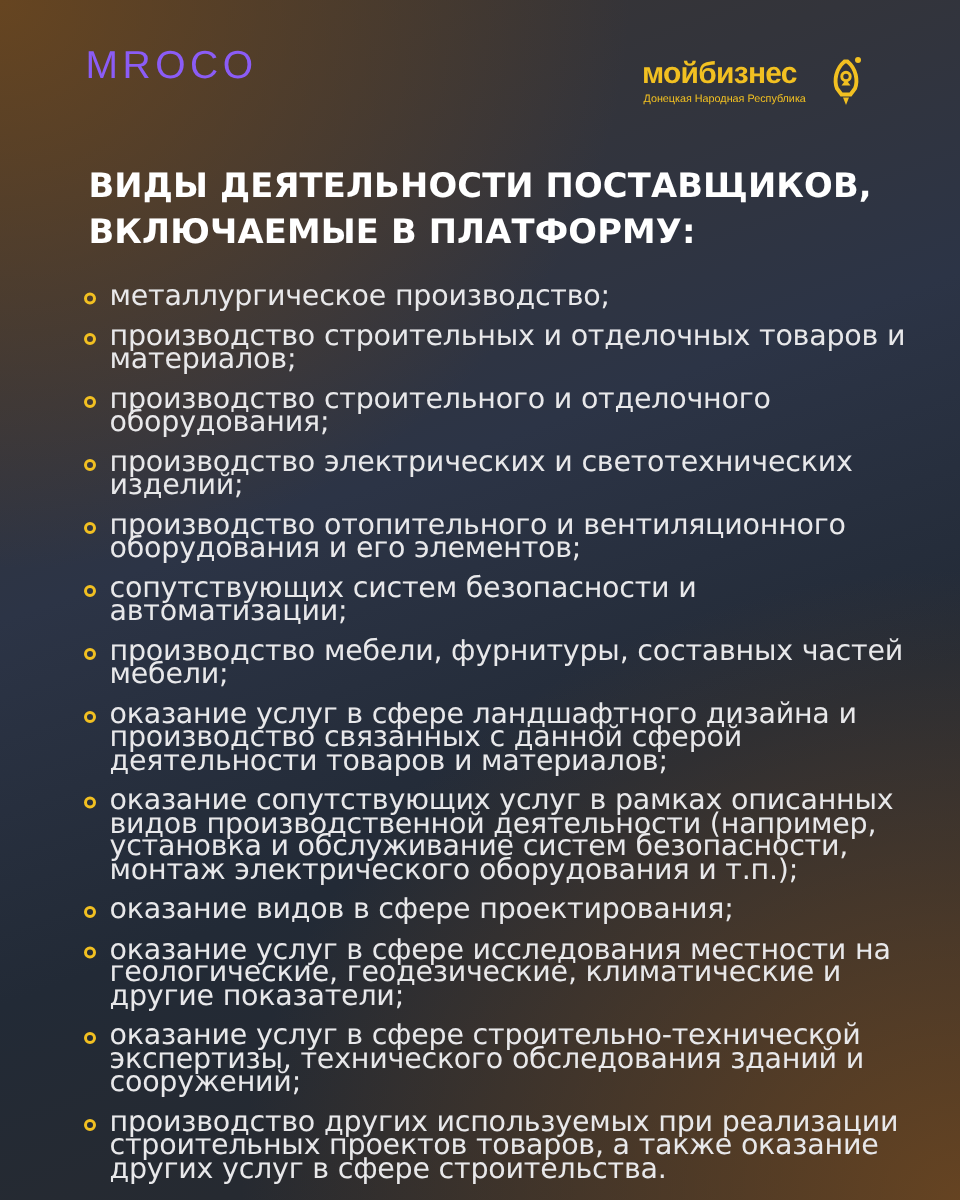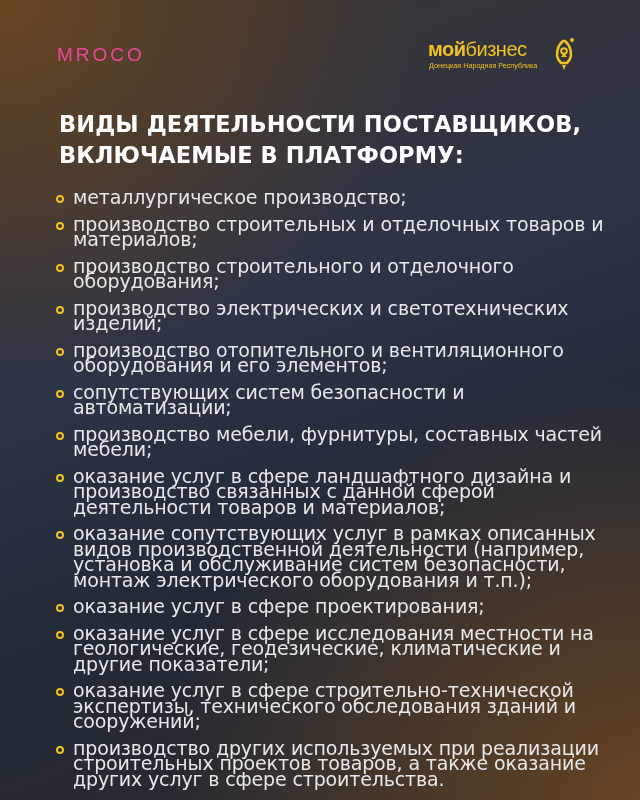--- a/index.html
+++ b/index.html
@@ -7,35 +7,35 @@
   body {
     position: relative;
     font-family: "DejaVu Sans", sans-serif;
     color: #e9e9ea;
     background:
       radial-gradient(ellipse 420px 380px at 0% 0%, rgba(110,72,30,0.85) 0%, rgba(110,72,30,0) 100%),
       radial-gradient(ellipse 480px 420px at 100% 100%, rgba(112,72,32,0.85) 0%, rgba(112,72,32,0) 100%),
       linear-gradient(160deg, #3a3430 0%, #2c3446 40%, #222a36 65%, #2a2a2c 100%);
   }
   .brand-left {
-    position: absolute; left: 57px; top: 44px;
+    position: absolute; left: 57px; top: 28px;
     font-family: "Liberation Sans", sans-serif;
-    font-size: 19px; letter-spacing: 3px; font-weight: 400;
-    color: #ec4899;
+    font-size: 26px; letter-spacing: 3px; font-weight: 400;
+    color: #8b5cf6;
   }
   .brand-right {
     position: absolute; left: 428px; top: 38px; width: 160px; height: 40px;
   }
   .brand-right .title {
     position: absolute; left: 0; top: 0;
     font-family: "Liberation Sans", sans-serif;
     font-size: 20px; color: #f2c021; letter-spacing: -0.5px;
   }
   .brand-right .title b { font-weight: 700; }
-  .brand-right .title span { font-weight: 400; }
+  .brand-right .title span { font-weight: 700; }
   .brand-right .sub {
     position: absolute; left: 1px; top: 23px;
     font-family: "Liberation Sans", sans-serif;
     font-size: 7.2px; color: #f2c021; white-space: nowrap;
   }
   .brand-right .rocket {
     position: absolute; left: 126px; top: -1px; width: 22px; height: 38px;
   }
   .heading {
     position: absolute; left: 59px; top: 109px; width: 560px;
@@ -86,17 +86,17 @@
 <ul class="list">
   <li><span class="bullet"></span><span>металлургическое производство;</span></li>
   <li><span class="bullet"></span><span>производство строительных и отделочных товаров и материалов;</span></li>
   <li><span class="bullet"></span><span>производство строительного и отделочного оборудования;</span></li>
   <li><span class="bullet"></span><span>производство электрических и светотехнических изделий;</span></li>
   <li><span class="bullet"></span><span>производство отопительного и вентиляционного оборудования и его элементов;</span></li>
   <li><span class="bullet"></span><span>сопутствующих систем безопасности и автоматизации;</span></li>
   <li><span class="bullet"></span><span>производство мебели, фурнитуры, составных частей мебели;</span></li>
   <li><span class="bullet"></span><span>оказание услуг в сфере ландшафтного дизайна и производство связанных с данной сферой деятельности товаров и материалов;</span></li>
   <li><span class="bullet"></span><span>оказание сопутствующих услуг в рамках описанных видов производственной деятельности (например, установка и обслуживание систем безопасности, монтаж электрического оборудования и т.п.);</span></li>
-  <li><span class="bullet"></span><span>оказание услуг в сфере проектирования;</span></li>
+  <li><span class="bullet"></span><span>оказание видов в сфере проектирования;</span></li>
   <li><span class="bullet"></span><span>оказание услуг в сфере исследования местности на геологические, геодезические, климатические и другие показатели;</span></li>
   <li><span class="bullet"></span><span>оказание услуг в сфере строительно-технической экспертизы, технического обследования зданий и сооружений;</span></li>
   <li><span class="bullet"></span><span>производство других используемых при реализации строительных проектов товаров, а также оказание других услуг в сфере строительства.</span></li>
 </ul>
 
 </body></html>

